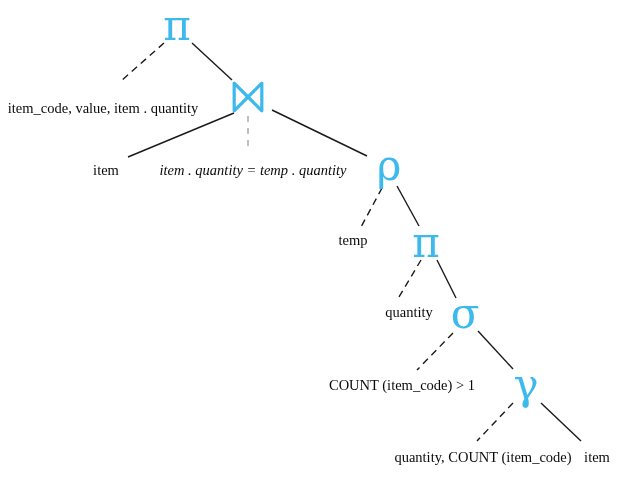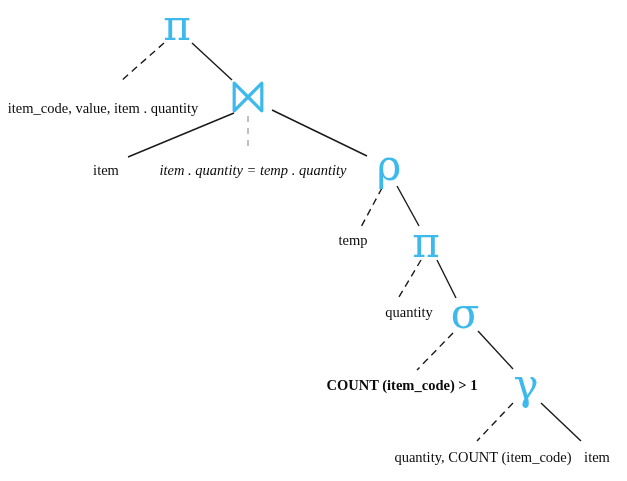--- a/index.html
+++ b/index.html
@@ -89,17 +89,17 @@
       <div class="op" style="left: 426px; top: 243px; font-size: 42px;">π</div>
       <div class="op" style="left: 465px; top: 314px; font-size: 42px;">σ</div>
       <div class="op" style="left: 526px; top: 385px; font-size: 42px;">γ</div>
     </div>
   <div id="label-layer">
       <div class="lbl" style="left: 103px; top: 109px;">item_code, value, item . quantity</div>
       <div class="lbl" style="left: 106px; top: 171px;">item</div>
       <div class="lbl" style="left: 253px; top: 171px; font-style: italic;">item . quantity = temp . quantity</div>
       <div class="lbl" style="left: 353px; top: 241px;">temp</div>
       <div class="lbl" style="left: 390px; top: 313px; margin-left: 19px;">quantity</div>
-      <div class="lbl" style="left: 402px; top: 386px; font-weight: bold;">COUNT (item_code) &gt; 1</div>
+      <div class="lbl" style="left: 402px; top: 386px;">COUNT (item_code) &gt; 1</div>
       <div class="lbl" style="left: 483px; top: 458px;">quantity, COUNT (item_code)</div>
       <div class="lbl" style="left: 597px; top: 458px;">item</div>
     </div>
 </div>
 
 </body></html>

